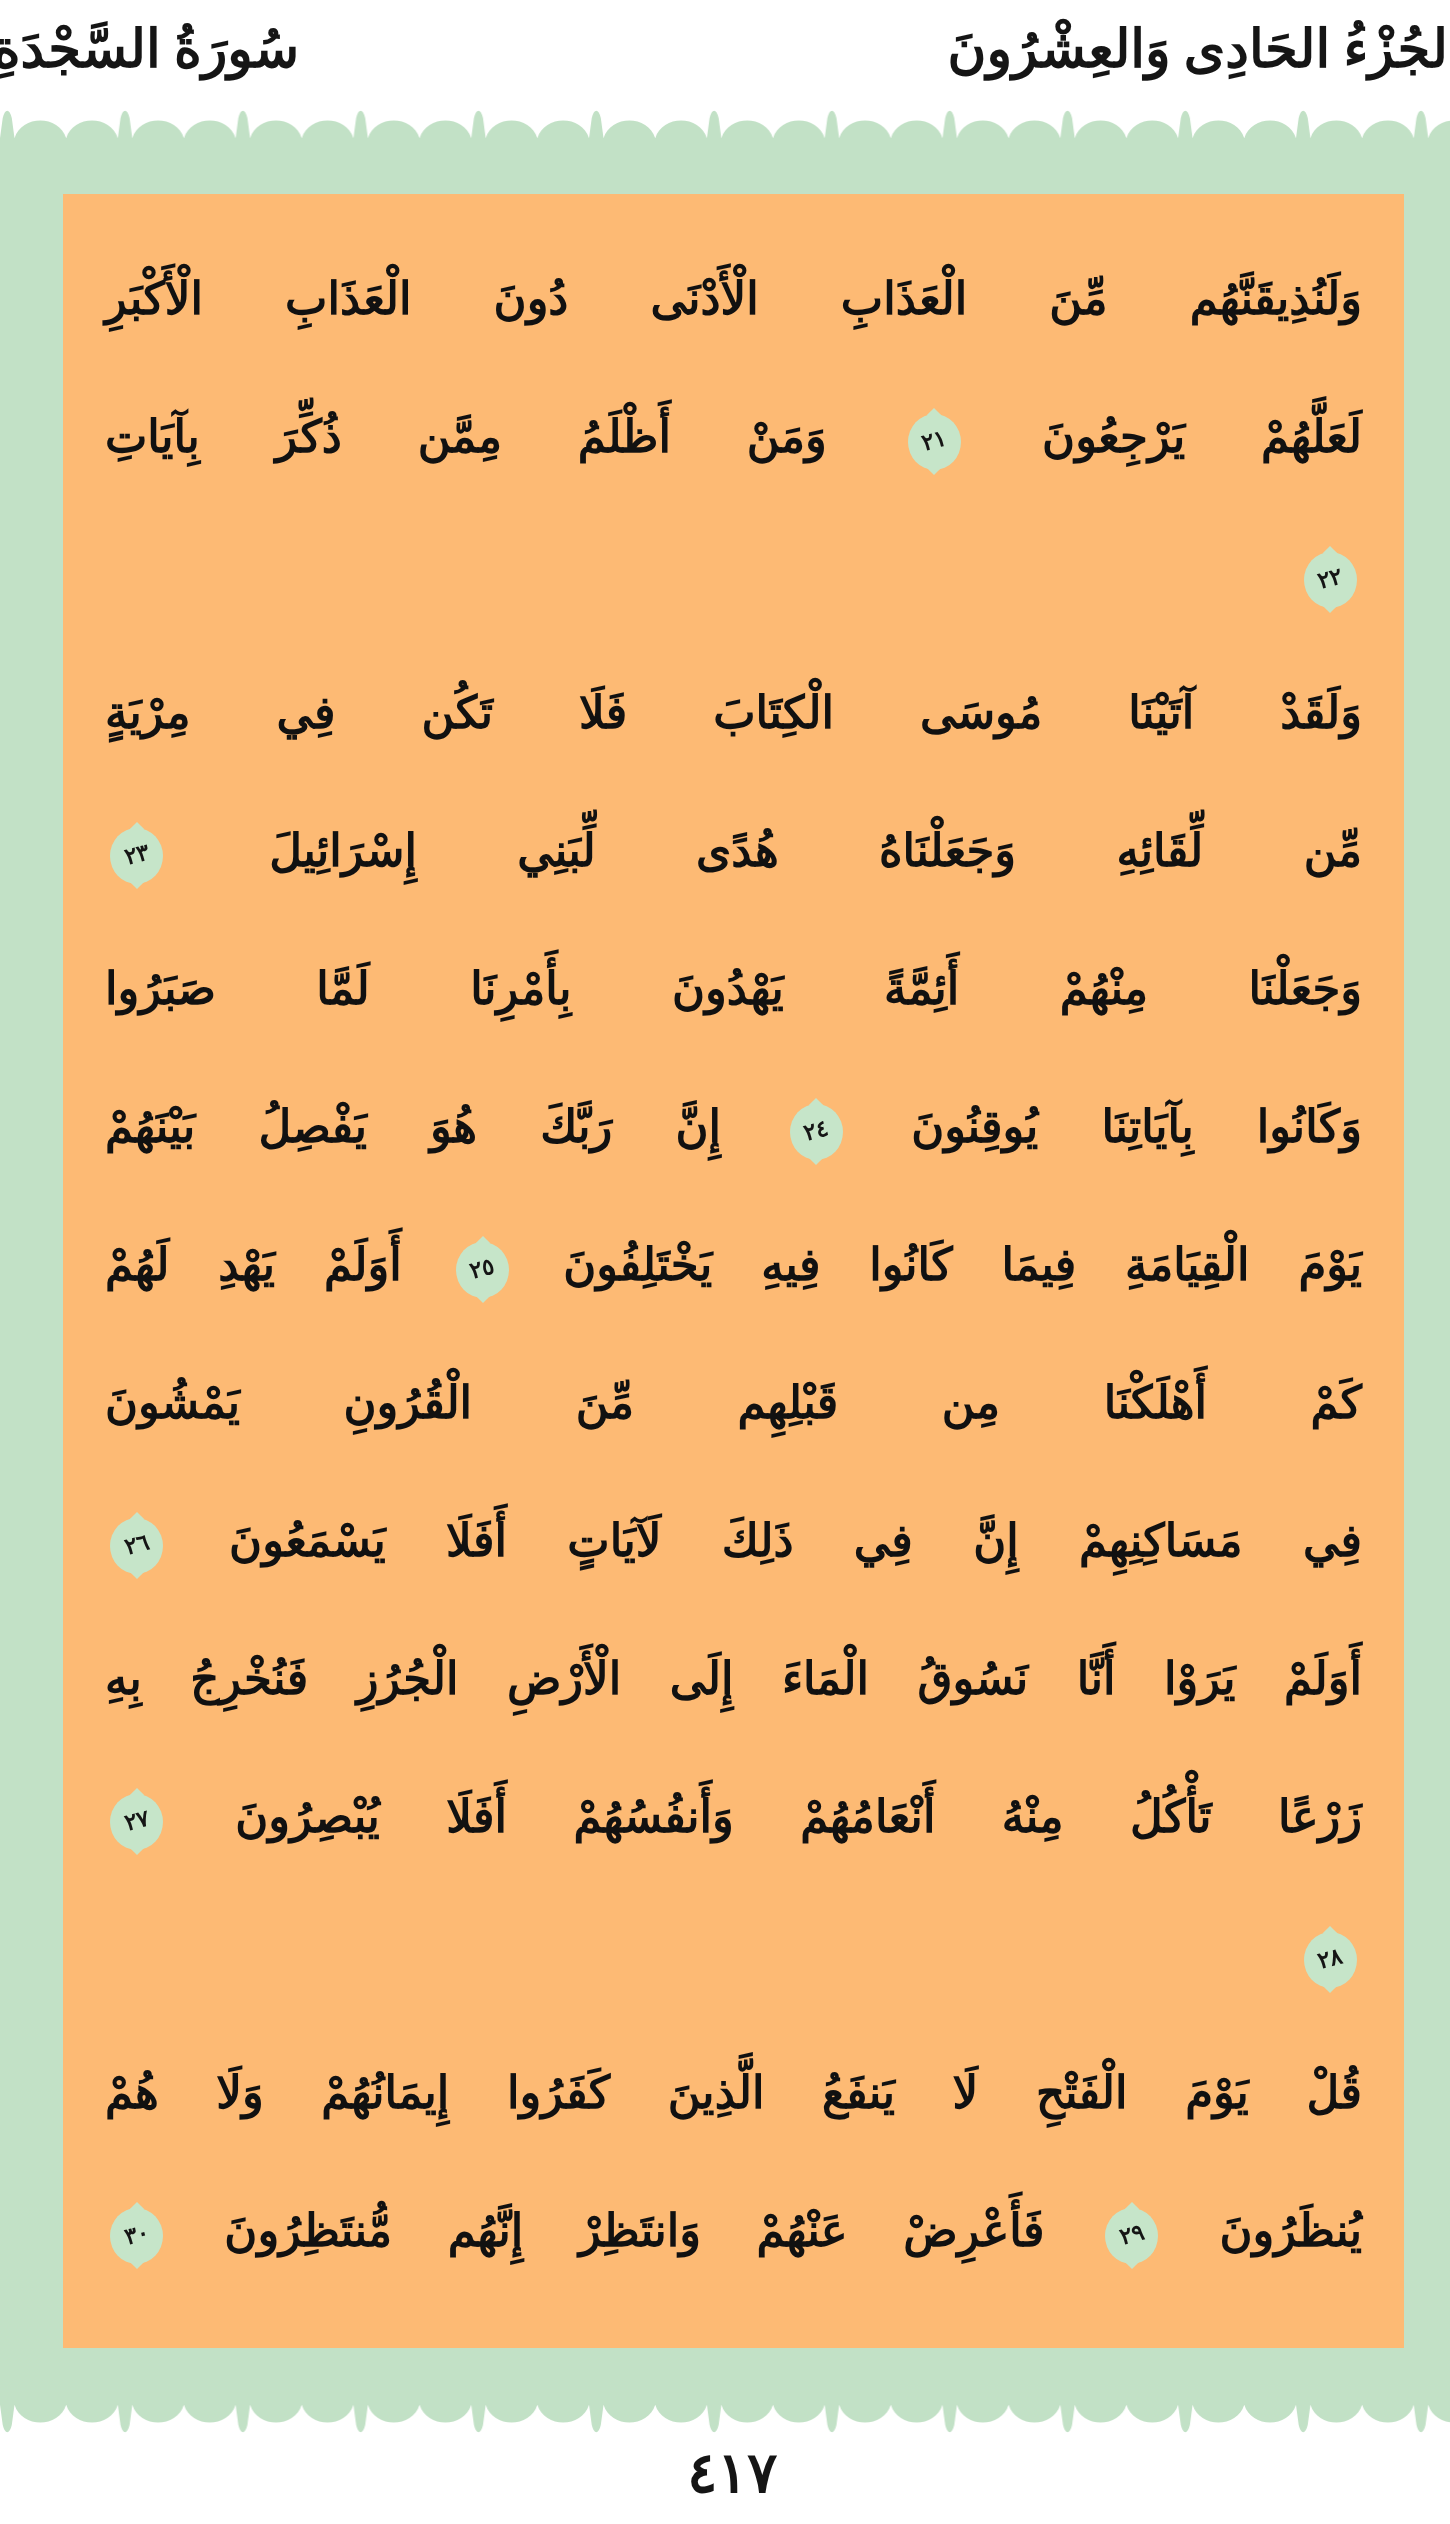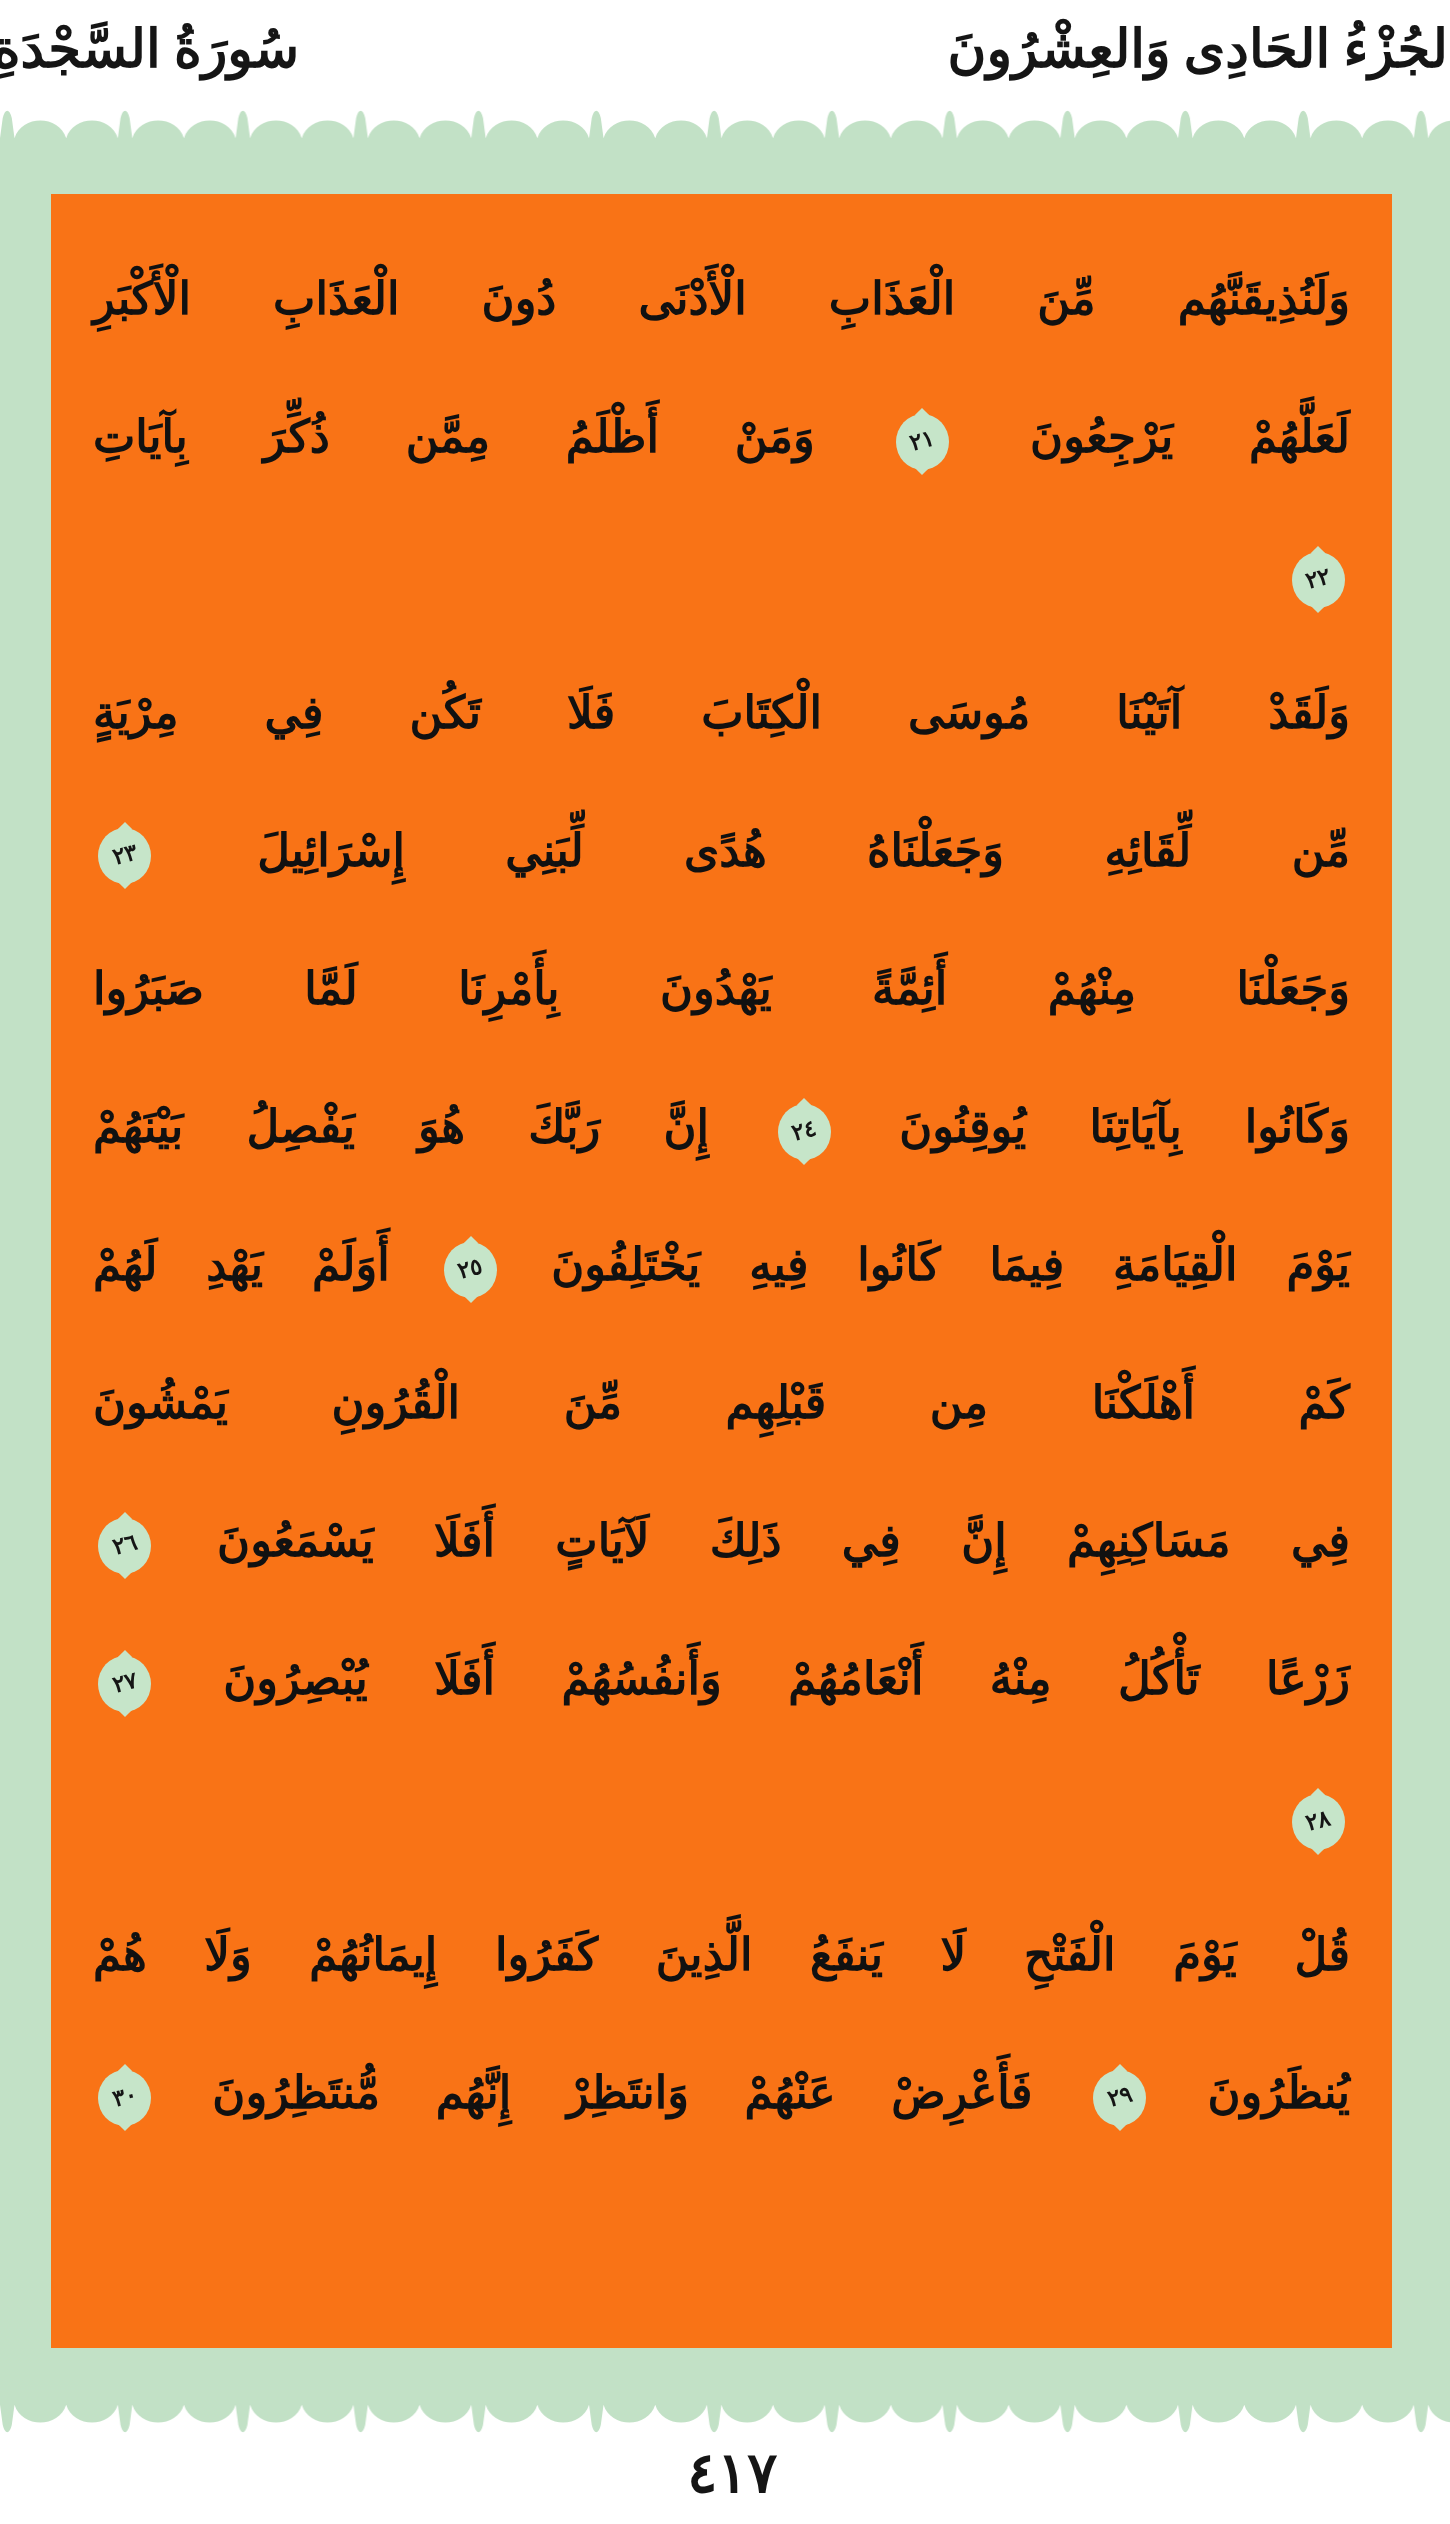--- a/index.html
+++ b/index.html
@@ -25,22 +25,22 @@
   .frame-solid{
     position:absolute;left:0;top:149px;width:1450px;height:2244px;
     background:#c2e1c6;
   }
   .ornament{position:absolute;left:0;width:1450px;height:41px;display:block;}
   .ornament-top{top:109px;}
   .ornament-bottom{top:2393px;}
 
   
   .panel{
-    position:absolute;left:51px;top:194px;width:1341px;height:2154px;
-    background:#f97316;
+    position:absolute;left:63px;top:194px;width:1341px;height:2154px;
+    background:#fdba74;
     box-sizing:border-box;
     padding:36px 42px 0 42px;
   }
   .qline{
     height:138px;line-height:138px;
     font-size:45px;font-weight:bold;color:#111111;
     direction:rtl;
     text-align:justify;text-align-last:justify;
     white-space:nowrap;
   }
@@ -118,20 +118,21 @@
         <div class="qline"><span>وَكَانُوا بِآيَاتِنَا يُوقِنُونَ</span> <span class="medallion">
             <span class="vnum">٢٤</span>
           </span> <span>إِنَّ رَبَّكَ هُوَ يَفْصِلُ بَيْنَهُمْ</span></div>
         <div class="qline"><span>يَوْمَ الْقِيَامَةِ فِيمَا كَانُوا فِيهِ يَخْتَلِفُونَ</span> <span class="medallion">
             <span class="vnum">٢٥</span>
           </span> <span>أَوَلَمْ يَهْدِ لَهُمْ</span></div>
         <div class="qline"><span>كَمْ أَهْلَكْنَا مِن قَبْلِهِم مِّنَ الْقُرُونِ يَمْشُونَ</span></div>
         <div class="qline"><span>فِي مَسَاكِنِهِمْ إِنَّ فِي ذَلِكَ لَآيَاتٍ أَفَلَا يَسْمَعُونَ</span> <span class="medallion">
             <span class="vnum">٢٦</span>
           </span> </div>
+        <div class="qline"><span>أَوَلَمْ يَرَوْا أَنَّا نَسُوقُ الْمَاءَ إِلَى الْأَرْضِ الْجُرُزِ فَنُخْرِجُ بِهِ</span></div>
         <div class="qline"><span>زَرْعًا تَأْكُلُ مِنْهُ أَنْعَامُهُمْ وَأَنفُسُهُمْ أَفَلَا يُبْصِرُونَ</span> <span class="medallion">
             <span class="vnum">٢٧</span>
           </span> </div>
         <div class="qline"> <span class="medallion">
             <span class="vnum">٢٨</span>
           </span> </div>
         <div class="qline"><span>قُلْ يَوْمَ الْفَتْحِ لَا يَنفَعُ الَّذِينَ كَفَرُوا إِيمَانُهُمْ وَلَا هُمْ</span></div>
         <div class="qline"><span>يُنظَرُونَ</span> <span class="medallion">
             <span class="vnum">٢٩</span>
           </span> <span>فَأَعْرِضْ عَنْهُمْ وَانتَظِرْ إِنَّهُم مُّنتَظِرُونَ</span> <span class="medallion">

